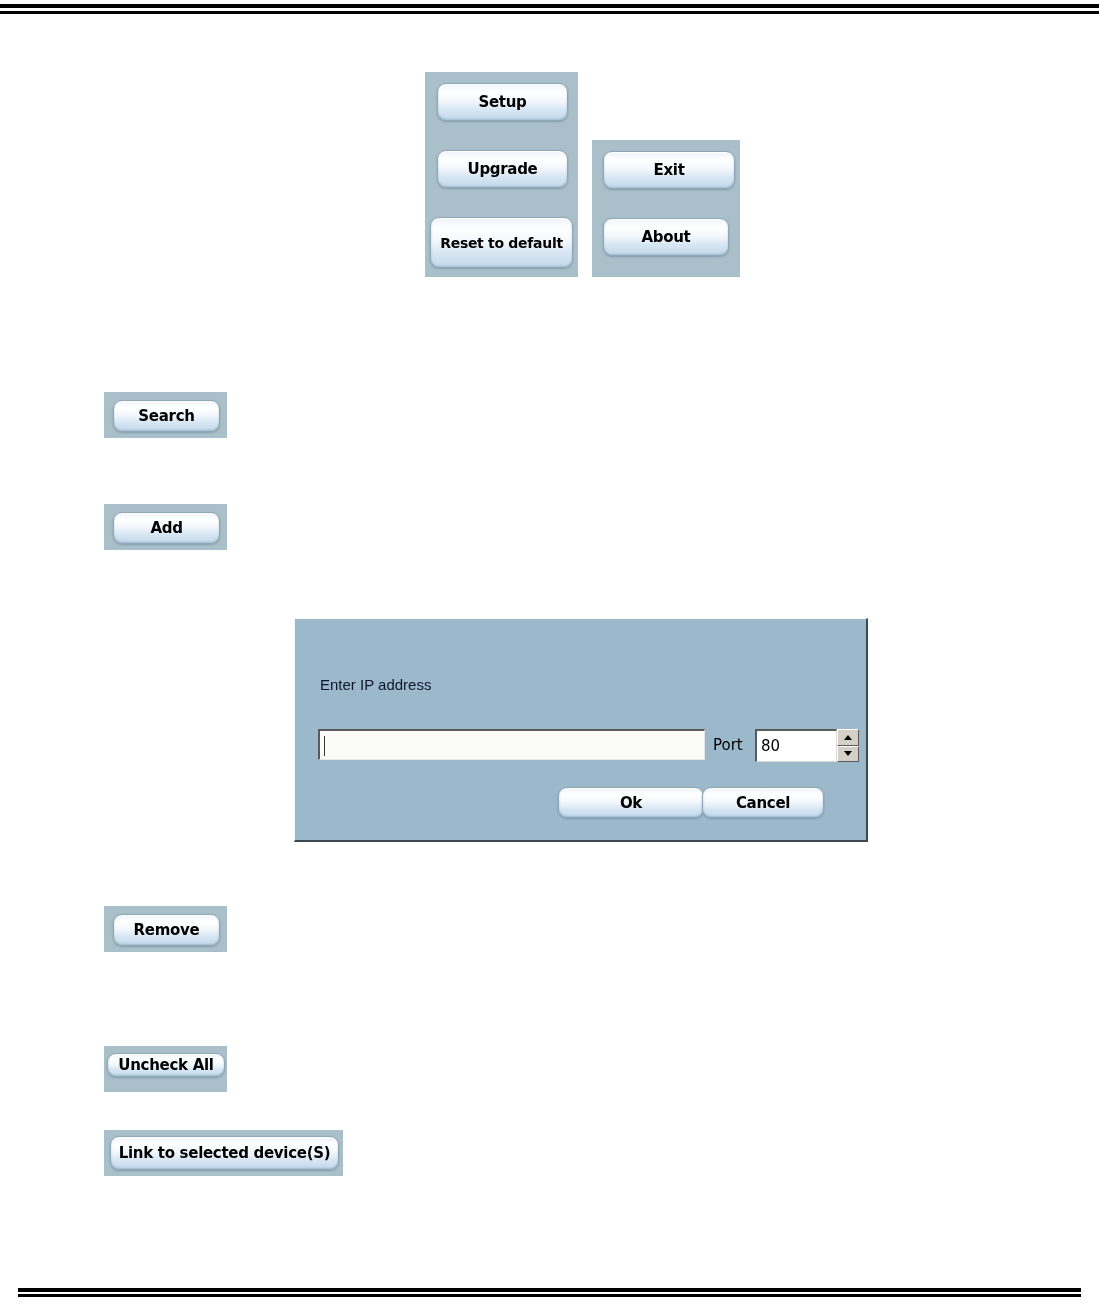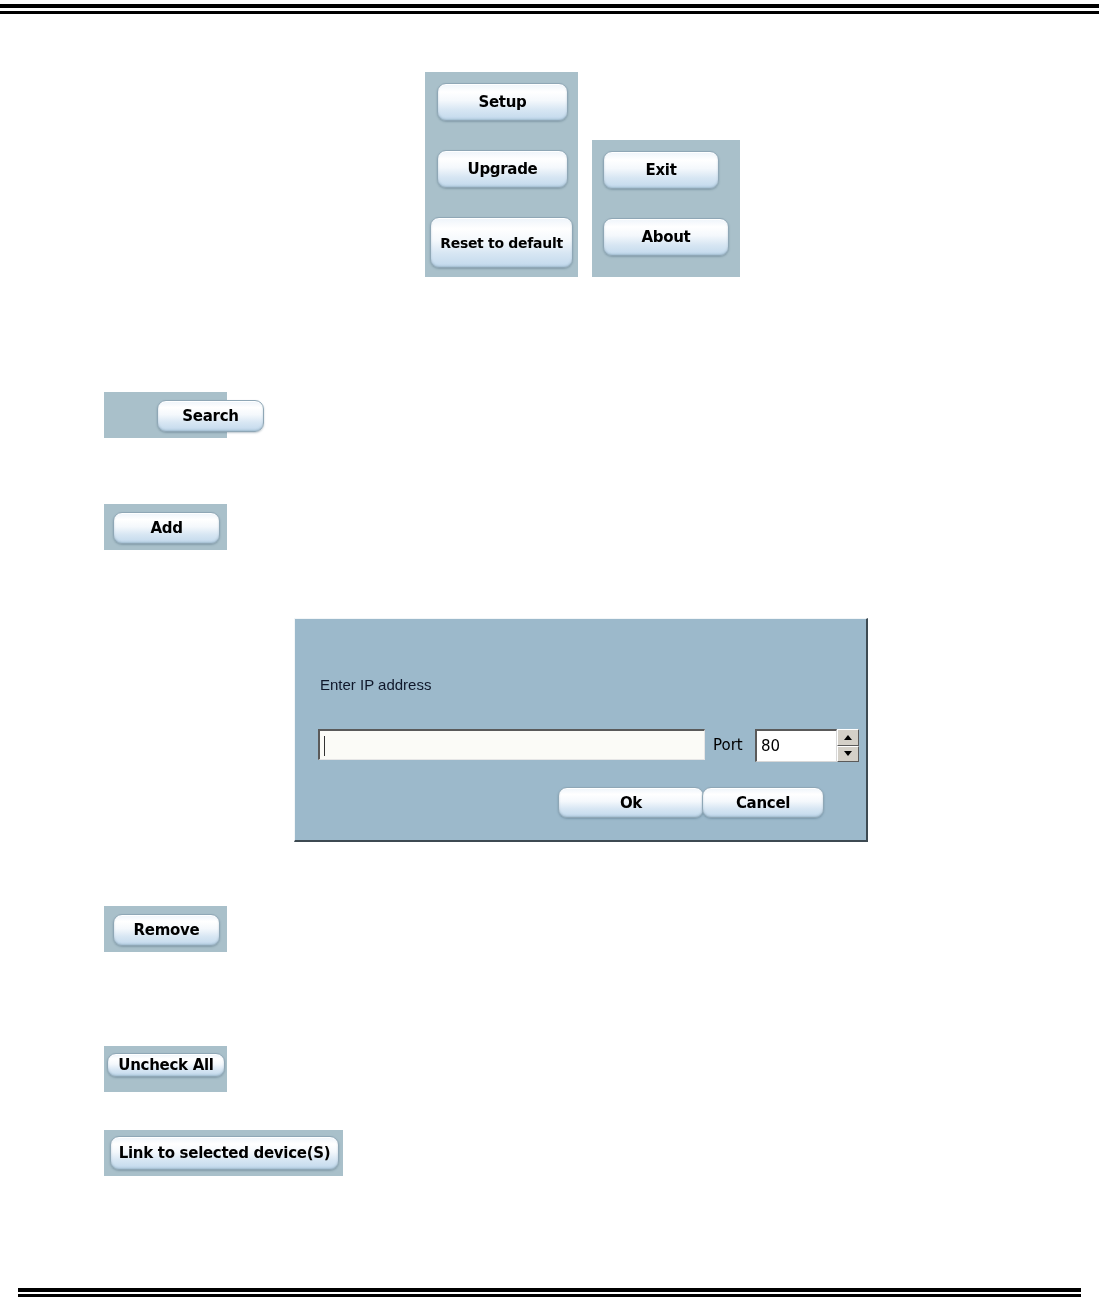--- a/index.html
+++ b/index.html
@@ -58,26 +58,26 @@
   }
 
   
   #panel-actions   { left: 425px; top: 72px;  width: 153px; height: 205px; }
   #btn-setup       { left: 437px; top: 83px;  width: 131px; height: 38px; }
   #btn-upgrade     { left: 437px; top: 150px; width: 131px; height: 38px; }
   #btn-reset       { left: 430px; top: 217px; width: 143px; height: 51px; font-size: 14px;}
 
   
   #panel-system    { left: 592px; top: 140px; width: 148px; height: 137px; }
-  #btn-exit        { left: 603px; top: 151px; width: 116px; height: 38px; }
+  #btn-exit        { left: 603px; top: 151px; width: 132px; height: 38px; }
   #btn-about       { left: 603px; top: 218px; width: 126px; height: 38px; }
 
   
   #panel-search    { left: 104px; top: 392px;  width: 123px; height: 46px; }
-  #btn-search      { left: 113px; top: 400px;  width: 107px; height: 32px; margin-left: 44px; }
+  #btn-search      { left: 113px; top: 400px;  width: 107px; height: 32px; }
 
   #panel-add       { left: 104px; top: 504px;  width: 123px; height: 46px; }
   #btn-add         { left: 113px; top: 512px;  width: 107px; height: 32px; }
 
   #panel-remove    { left: 104px; top: 906px;  width: 123px; height: 46px; }
   #btn-remove      { left: 113px; top: 914px;  width: 107px; height: 32px; }
 
   #panel-uncheck   { left: 104px; top: 1046px; width: 123px; height: 46px; }
   #btn-uncheck     { left: 107px; top: 1053px; width: 118px; height: 24px; }
 

